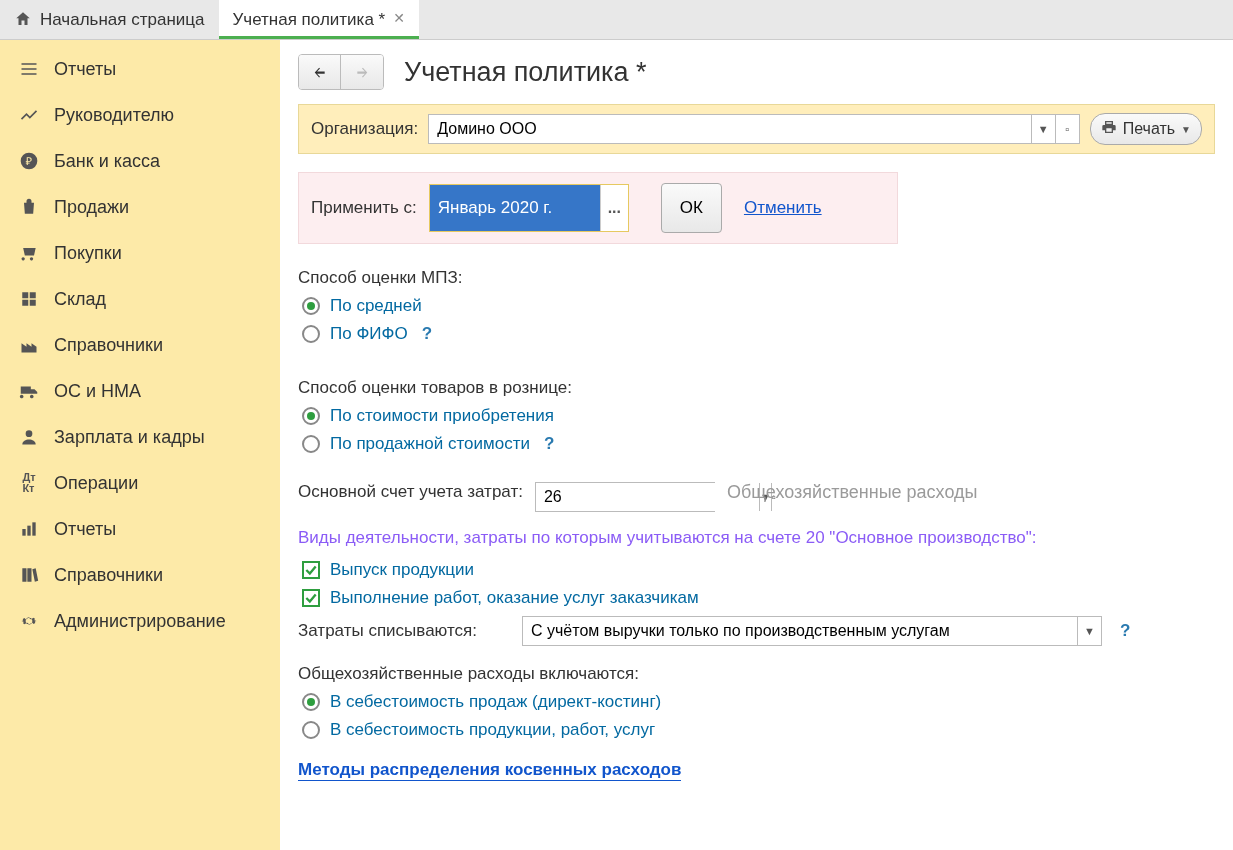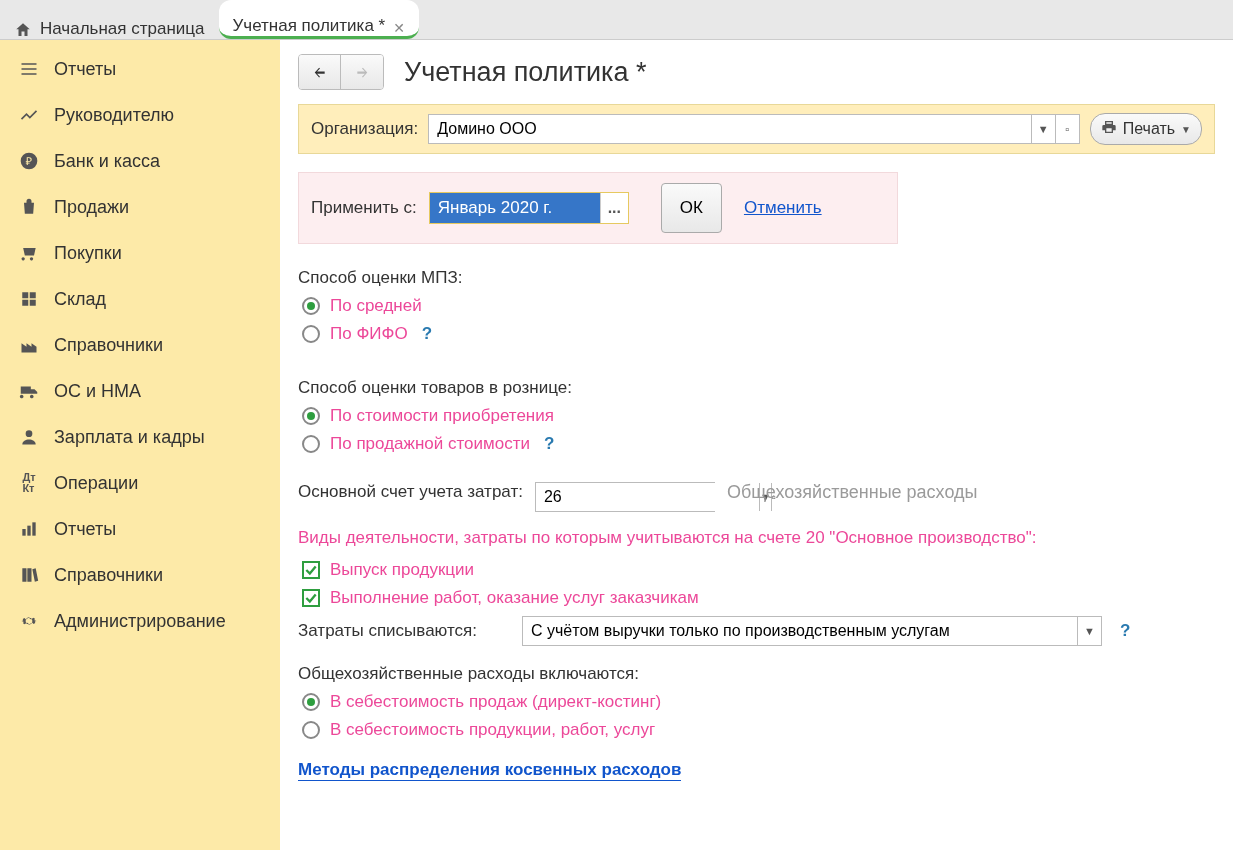--- a/index.html
+++ b/index.html
@@ -1,20 +1,20 @@
 <!DOCTYPE html>
 <html><head>
 <meta charset="utf-8">
 <style>
 * { box-sizing: border-box; margin: 0; padding: 0; }
 body { font-family: Arial, sans-serif; font-size: 16px; color: #333; background: #fff; width: 1233px; height: 850px; overflow: hidden; }
 
 
 .tabs-bar { display: flex; background: #e8e8e8; border-bottom: 1px solid #ccc; height: 40px; }
-.tab { display: flex; align-items: flex-end; padding: 0 14px; gap: 8px; background: #e8e8e8; cursor: pointer; font-size: 17px; color: #333; border-radius: 12px; }
+.tab { display: flex; align-items: flex-start; padding: 10px 14px; gap: 8px; background: #e8e8e8; cursor: pointer; font-size: 17px; color: #333; }
 .tab.active { background: #fff; border-bottom: 3px solid #4caf50; }
 .tab-close { color: #888; font-size: 14px; cursor: pointer; }
 .home-icon { width: 18px; height: 18px; }
 
 
 .layout { display: flex; height: calc(100% - 40px); }
 .sidebar { width: 280px; background: #fdeaa8; padding-top: 6px; }
 .sidebar-item { display: flex; align-items: center; gap: 14px; padding: 12px 18px; cursor: pointer; font-size: 18px; color: #333; }
 .side-icon { width: 22px; height: 22px; display: flex; align-items: center; justify-content: center; color: #555; }
 
@@ -30,46 +30,46 @@
 .org-row { background: #ffeebb; border: 1px solid #e8d898; padding: 8px 12px; display: flex; align-items: center; gap: 10px; margin-bottom: 18px; }
 .org-label { font-size: 17px; color: #333; }
 .org-input-wrap { flex: 1; display: flex; border: 1px solid #bbb; background: #fff; height: 30px; }
 .org-input { flex: 1; border: none; padding: 0 8px; font-size: 16px; outline: none; }
 .input-btn { width: 24px; display: flex; align-items: center; justify-content: center; border-left: 1px solid #bbb; cursor: pointer; font-size: 11px; color: #555; }
 .print-btn { display: flex; align-items: center; gap: 6px; border: 1px solid #aaa; border-radius: 15px; background: linear-gradient(#fafafa,#e8e8e8); padding: 5px 10px; cursor: pointer; font-size: 16px; }
 
 
 .apply-row { background: #fdeef0; border: 1px solid #f2d9dc; padding: 10px 12px; display: flex; align-items: center; gap: 12px; margin-bottom: 24px; width: 600px; }
 .apply-label { font-size: 17px; color: #333; }
-.date-input-wrap { display: flex; border: 1px solid #e6c960; background: #fff; height: 32px; }
+.date-input-wrap { display: flex; border: 1px solid #e6c960; background: #fff; height: 48px; }
 .date-input { background: #3676c8; color: #fff; border: none; padding: 0 8px; font-size: 17px; width: 170px; outline: none; }
 .date-btn { width: 28px; display: flex; align-items: center; justify-content: center; border-left: 1px solid #ccc; cursor: pointer; background: #fff; color: #555; font-weight: bold; }
 .ok-btn { border: 1px solid #aaa; border-radius: 4px; background: linear-gradient(#fafafa,#e8e8e8); padding: 14px 18px; cursor: pointer; font-size: 17px; margin-left: 20px; }
 .cancel-link { color: #1155cc; text-decoration: underline; cursor: pointer; font-size: 17px; margin-left: 10px; }
 
 
 .section-label { font-size: 17px; color: #333; margin-bottom: 8px; margin-top: 6px; }
 .radio-row, .check-row { display: flex; align-items: center; gap: 10px; margin-bottom: 8px; padding-left: 4px; }
 .radio { width: 18px; height: 18px; border: 2px solid #888; border-radius: 50%; display: flex; align-items: center; justify-content: center; cursor: pointer; }
 .radio.checked::after { content: ""; width: 8px; height: 8px; background: #2e9e3f; border-radius: 50%; }
 .checkbox { width: 18px; height: 18px; border: 2px solid #888; display: flex; align-items: center; justify-content: center; cursor: pointer; background: #fff; }
 .checkbox.checked { background: #fff; border-color: #2e9e3f; }
 .checkbox.checked svg { display: block; }
 .checkbox svg { display: none; }
-.option-label { font-size: 17px; color: #ec4899; }
+.option-label { font-size: 17px; color: #0369a1; }
 .help-icon { color: #2a7ab0; font-size: 17px; cursor: pointer; font-weight: bold; margin-left: 4px; }
 
 .spacer { height: 20px; }
 
 .account-row { display: flex; align-items: flex-start; gap: 12px; margin-bottom: 16px; }
 .account-input-wrap { display: flex; border: 1px solid #bbb; background: #fff; height: 30px; width: 180px; }
 .account-input { flex: 1; border: none; padding: 0 8px; font-size: 16px; outline: none; }
 .hint-text { color: #9a9a9a; font-size: 18px; }
 
-.long-label { font-size: 17px; color: #ec4899; margin-bottom: 12px; }
+.long-label { font-size: 17px; color: #8b5cf6; margin-bottom: 12px; }
 
 .writeoff-row { display: flex; align-items: center; gap: 14px; margin-bottom: 18px; margin-top: 8px; }
 .writeoff-label { font-size: 17px; color: #333; width: 210px; }
 .select-wrap { display: flex; border: 1px solid #bbb; background: #fff; height: 30px; width: 580px; }
 .select-input { flex: 1; border: none; padding: 0 8px; font-size: 16px; outline: none; }
 
 .link { color: #1155cc; border-bottom: 1px solid #1155cc; cursor: pointer; font-size: 17px; display: inline-block; font-weight: bold; }
 </style>
 </head>
 <body>

